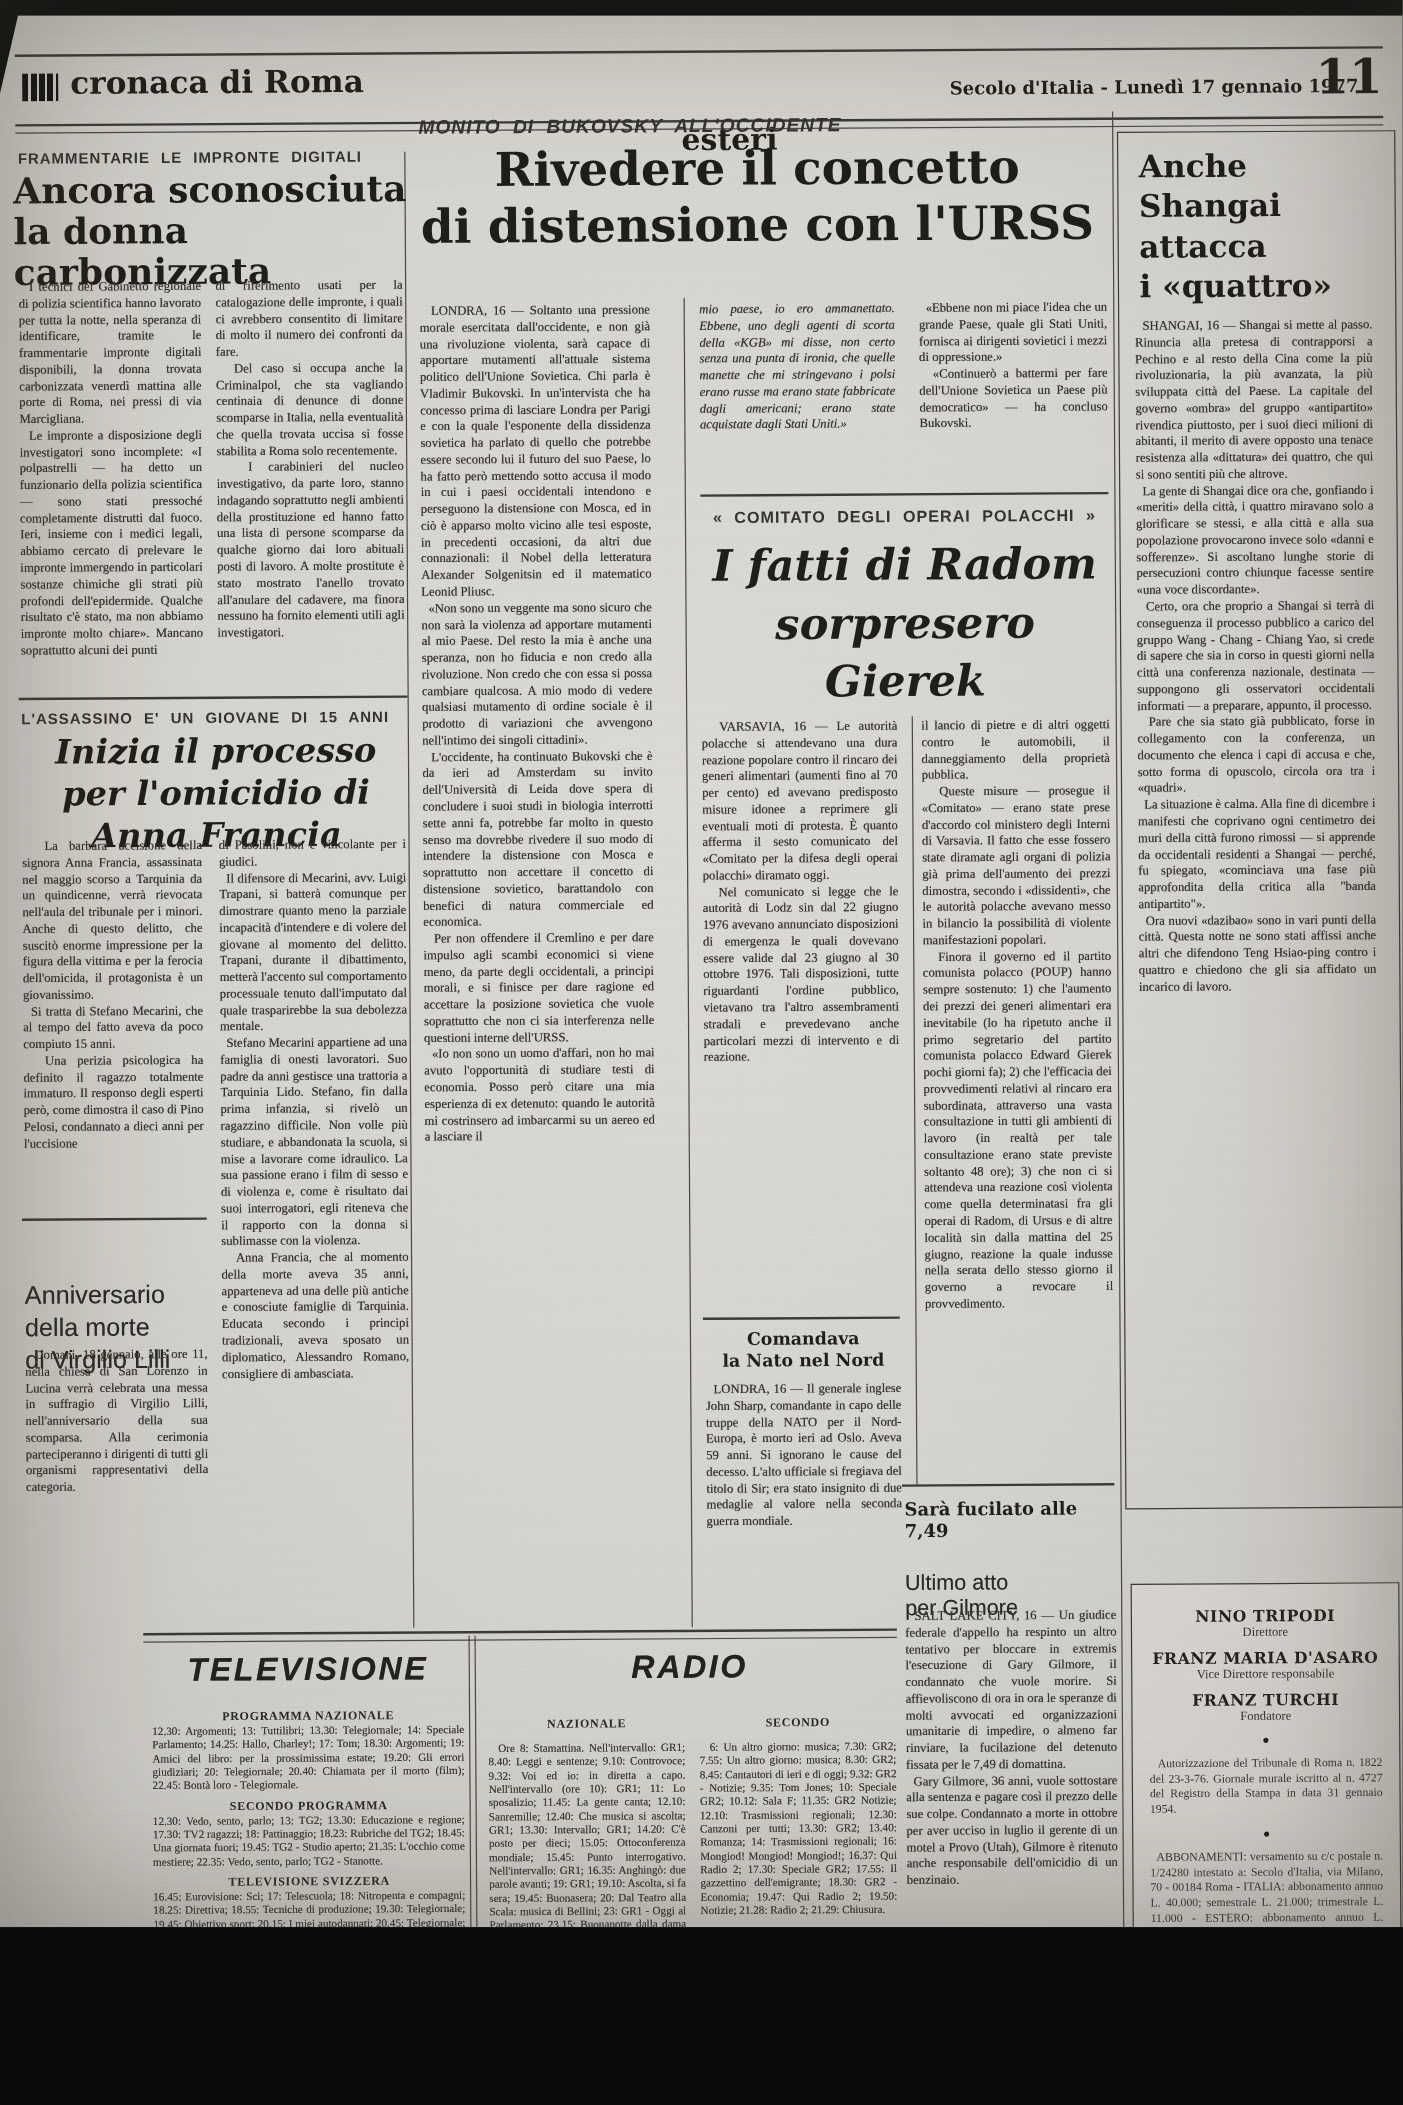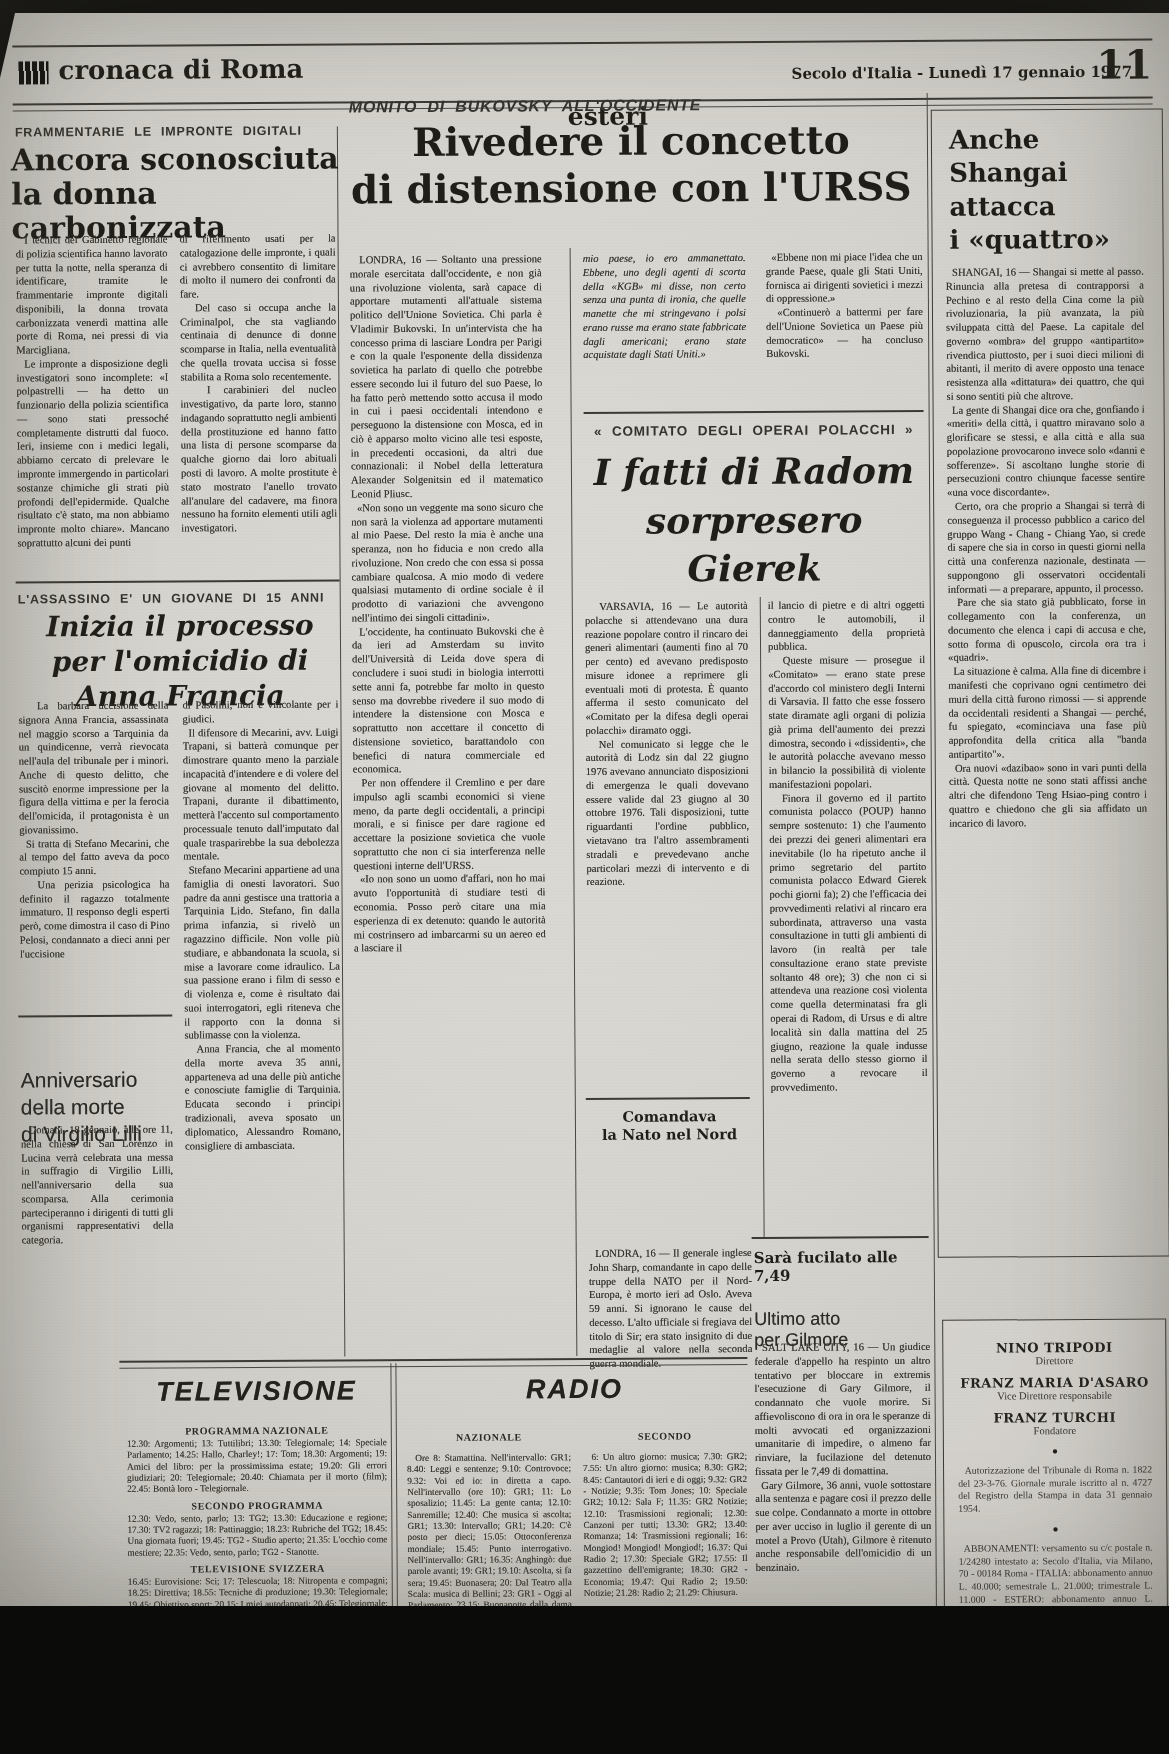--- a/index.html
+++ b/index.html
@@ -111,21 +111,21 @@
 sorpresero Gierek</div>
     <div class="abs bc" style="left:585px;top:600px;width:163px;height:488px;">  VARSAVIA, 16 — Le autorità polacche si attendevano una dura reazione popolare contro il rincaro dei generi alimentari (aumenti fino al 70 per cento) ed avevano predisposto misure idonee a reprimere gli eventuali moti di protesta. È quanto afferma il sesto comunicato del «Comitato per la difesa degli operai polacchi» diramato oggi.
   Nel comunicato si legge che le autorità di Lodz sin dal 22 giugno 1976 avevano annunciato disposizioni di emergenza le quali dovevano essere valide dal 23 giugno al 30 ottobre 1976. Tali disposizioni, tutte riguardanti l'ordine pubblico, vietavano tra l'altro assembramenti stradali e prevedevano anche particolari mezzi di intervento e di reazione.</div>
     <div class="abs bc" style="left:768px;top:600px;width:157px;height:632px;">il lancio di pietre e di altri oggetti contro le automobili, il danneggiamento della proprietà pubblica.
   Queste misure — prosegue il «Comitato» — erano state prese d'accordo col ministero degli Interni di Varsavia. Il fatto che esse fossero state diramate agli organi di polizia già prima dell'aumento dei prezzi dimostra, secondo i «dissidenti», che le autorità polacche avevano messo in bilancio la possibilità di violente manifestazioni popolari.
   Finora il governo ed il partito comunista polacco (POUP) hanno sempre sostenuto: 1) che l'aumento dei prezzi dei generi alimentari era inevitabile (lo ha ripetuto anche il primo segretario del partito comunista polacco Edward Gierek pochi giorni fa); 2) che l'efficacia dei provvedimenti relativi al rincaro era subordinata, attraverso una vasta consultazione in tutti gli ambienti di lavoro (in realtà per tale consultazione erano state previste soltanto 48 ore); 3) che non ci si attendeva una reazione così violenta come quella determinatasi fra gli operai di Radom, di Ursus e di altre località sin dalla mattina del 25 giugno, reazione la quale indusse nella serata dello stesso giorno il governo a revocare il provvedimento.</div>
 
     <div class="abs rule-h" style="left:583px;top:1098px;width:164px;"></div>
     <div class="abs serif-b pre ctr" style="left:585px;top:1108px;width:163px;font-size:14.5px;line-height:1.25;">Comandava
 la Nato nel Nord</div>
-    <div class="abs bc" style="left:585px;top:1247px;width:163px;height:150px;">  LONDRA, 16 — Il generale inglese John Sharp, comandante in capo delle truppe della NATO per il Nord-Europa, è morto ieri ad Oslo. Aveva 59 anni. Si ignorano le cause del decesso. L'alto ufficiale si fregiava del titolo di Sir; era stato insignito di due medaglie al valore nella seconda guerra mondiale.</div>
+    <div class="abs bc" style="left:585px;top:1152px;width:163px;height:150px;">  LONDRA, 16 — Il generale inglese John Sharp, comandante in capo delle truppe della NATO per il Nord-Europa, è morto ieri ad Oslo. Aveva 59 anni. Si ignorano le cause del decesso. L'alto ufficiale si fregiava del titolo di Sir; era stato insignito di due medaglie al valore nella seconda guerra mondiale.</div>
 
     <div class="abs rule-h" style="left:748px;top:1238px;width:177px;"></div>
     <div class="abs serif-b" style="left:750px;top:1250px;width:176px;font-size:15px;">Sarà fucilato alle 7,49</div>
     <div class="abs sans-h" style="left:750px;top:1274px;width:176px;font-size:18px;line-height:1.15;">Ultimo atto
 per Gilmore</div>
     <div class="abs bc" style="left:750px;top:1342px;width:176px;height:362px;">  SALT LAKE CITY, 16 — Un giudice federale d'appello ha respinto un altro tentativo per bloccare in extremis l'esecuzione di Gary Gilmore, il condannato che vuole morire. Si affievoliscono di ora in ora le speranze di molti avvocati ed organizzazioni umanitarie di impedire, o almeno far rinviare, la fucilazione del detenuto fissata per le 7,49 di domattina.
   Gary Gilmore, 36 anni, vuole sottostare alla sentenza e pagare così il prezzo delle sue colpe. Condannato a morte in ottobre per aver ucciso in luglio il gerente di un motel a Provo (Utah), Gilmore è ritenuto anche responsabile dell'omicidio di un benzinaio.</div>
 
     <div class="abs boxed" style="left:934px;top:112px;width:230px;height:1146px;"></div>
     <div class="abs serif-b pre" style="left:952px;top:126px;width:200px;font-size:26px;line-height:1.28;">Anche

